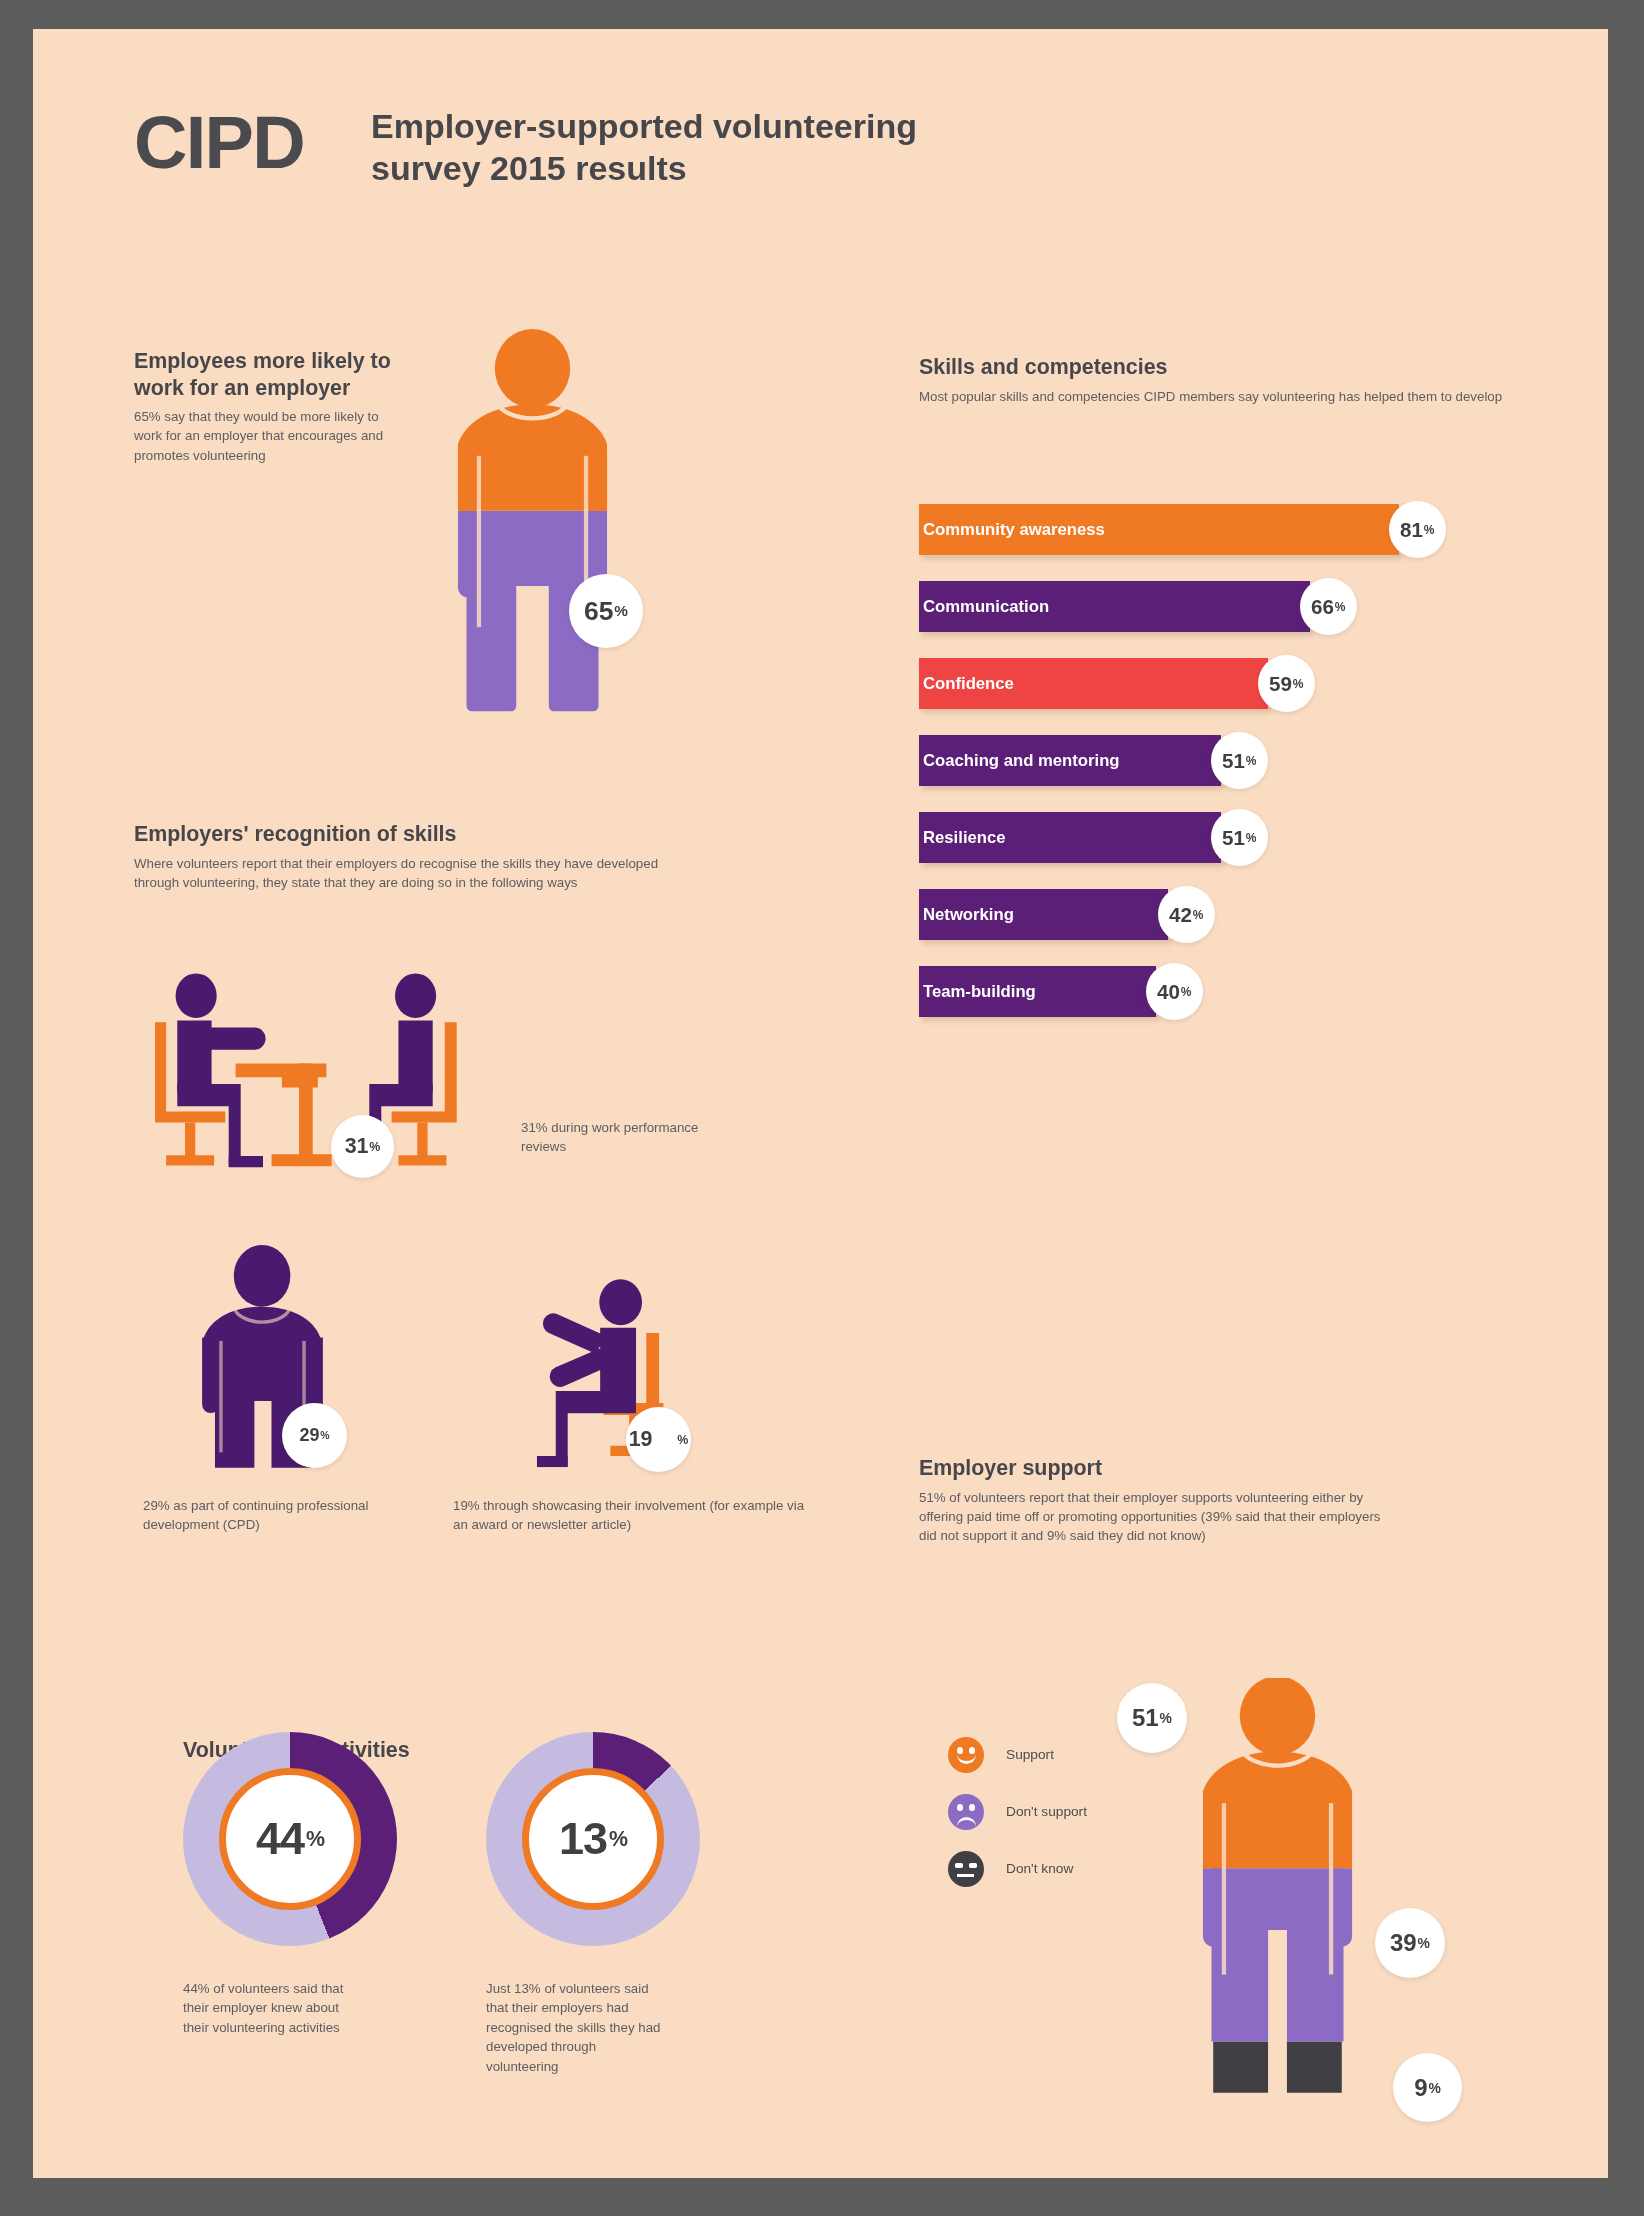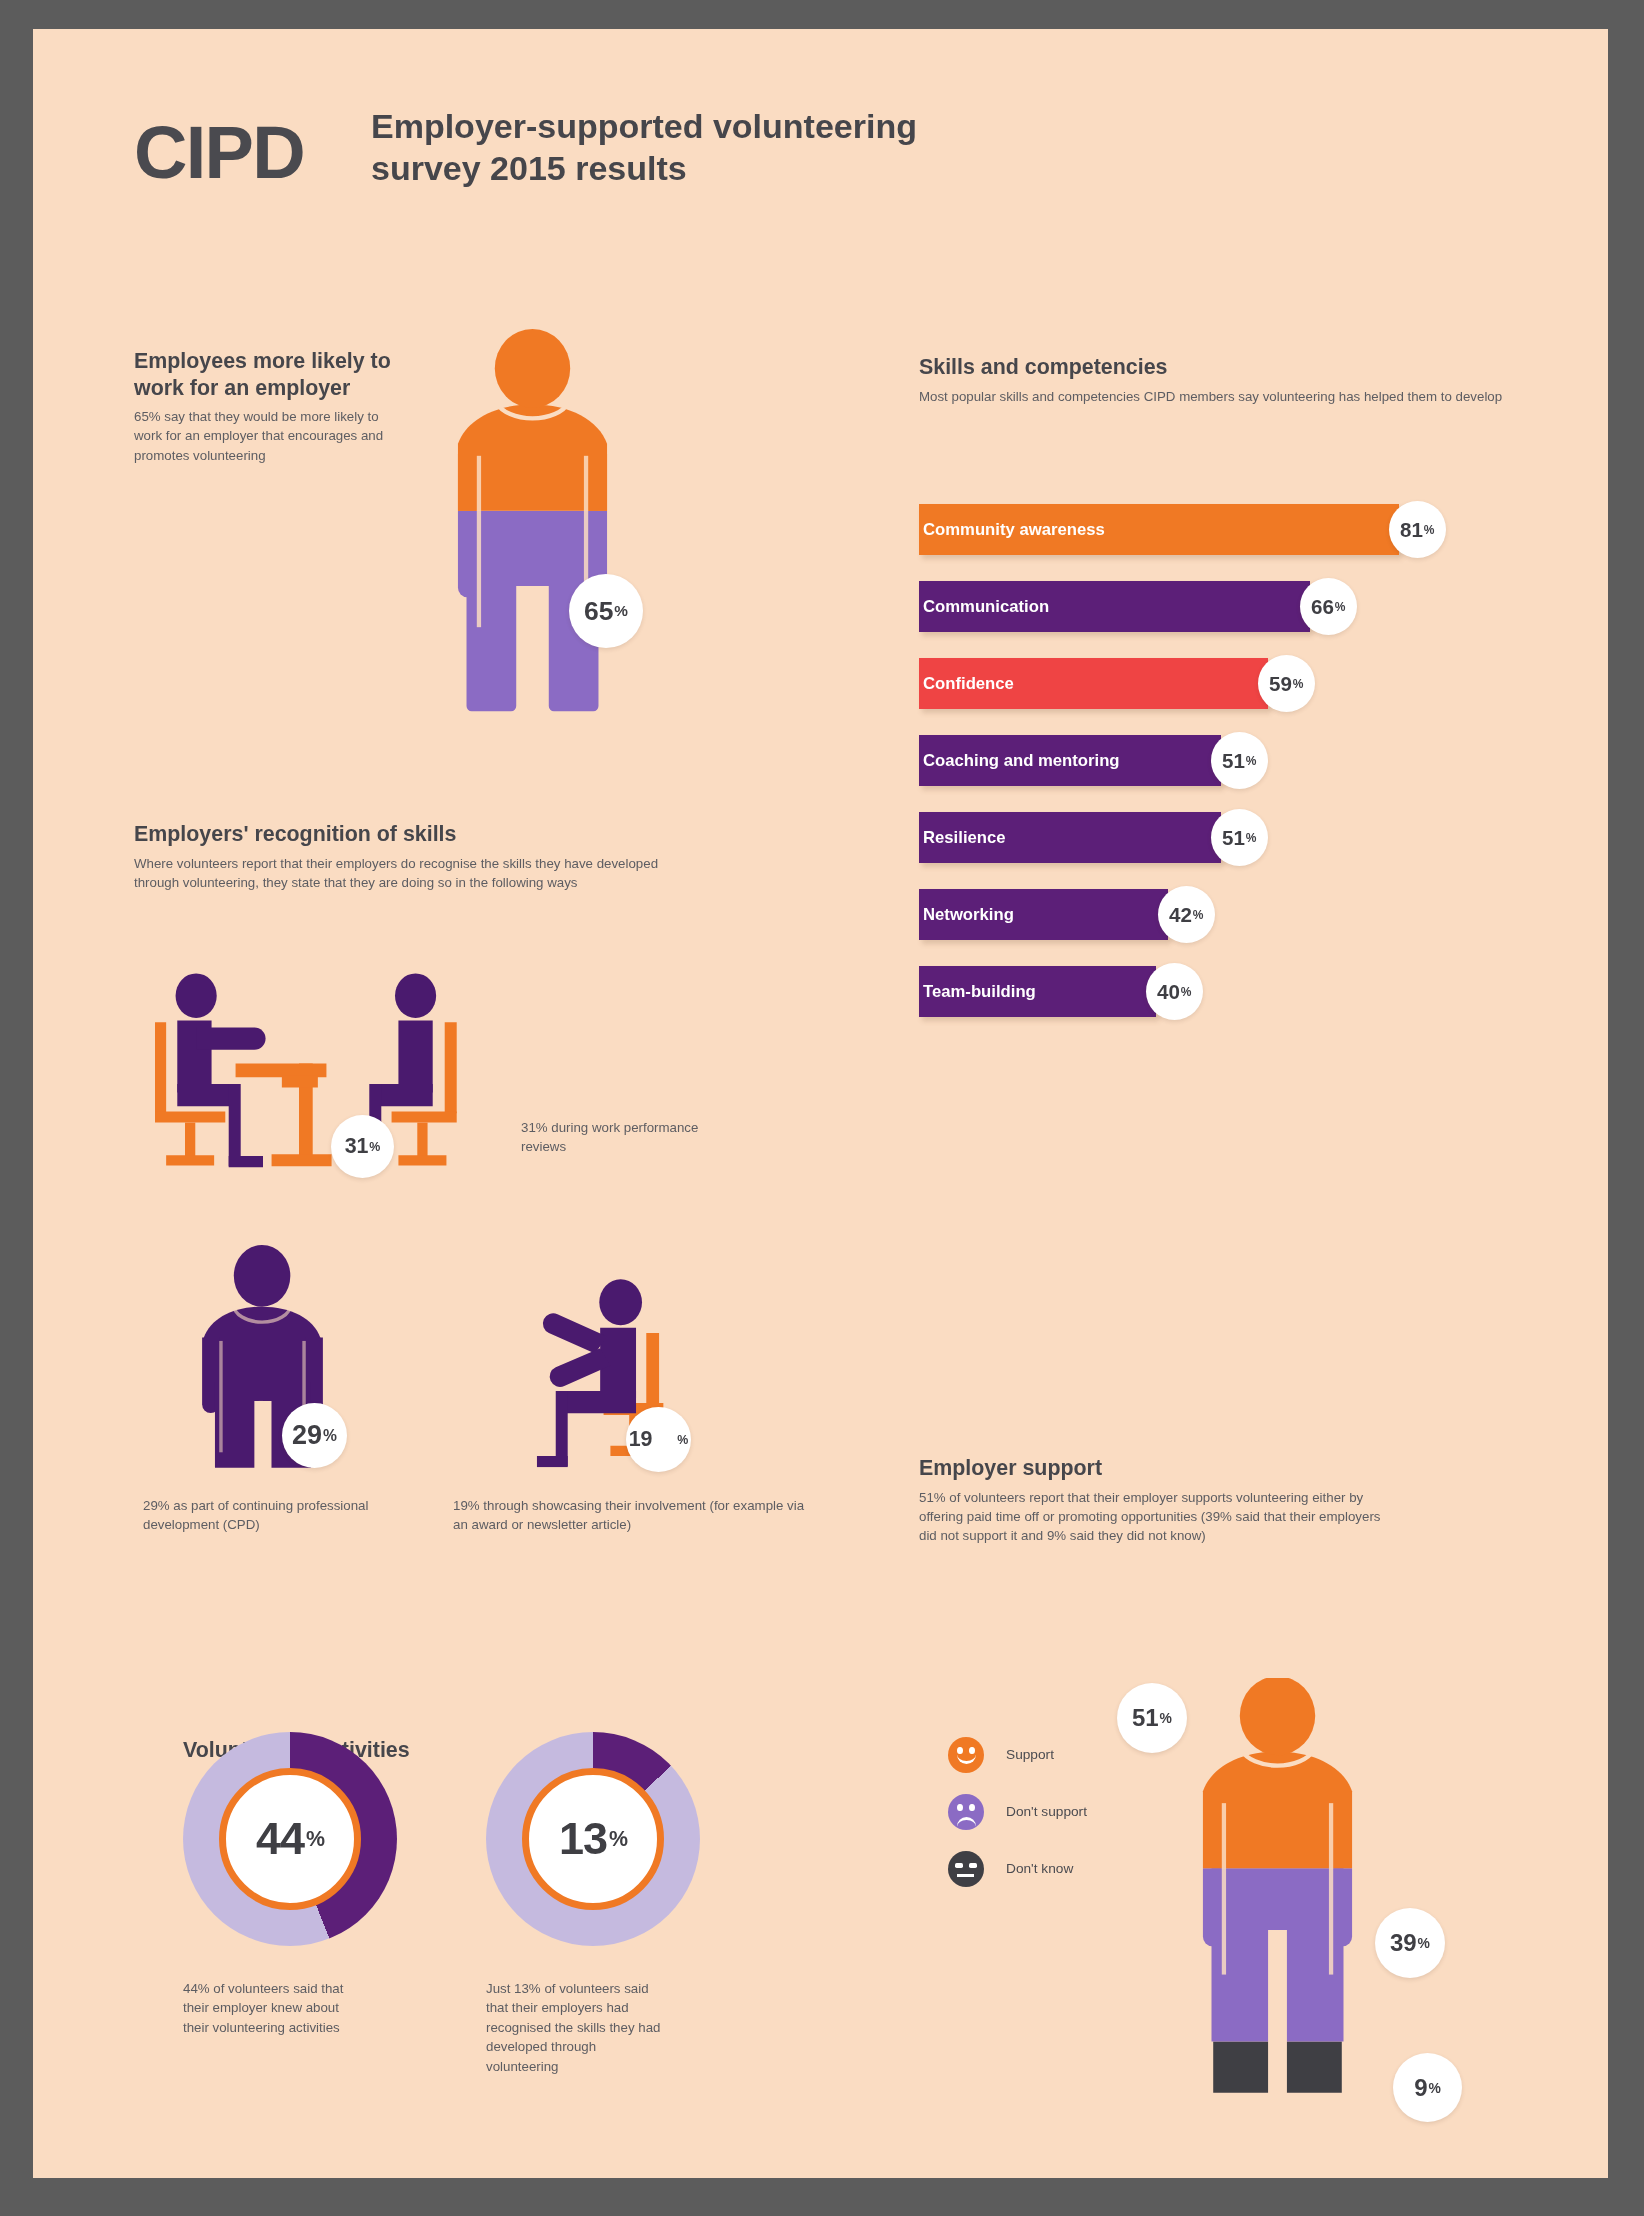--- a/index.html
+++ b/index.html
@@ -27,21 +27,21 @@
     height: 100%;
     background: #FADCC2;
     overflow: hidden;
   }
 
   
   #header {
     position: absolute;
     left: 101px; top: 67px;
     display: flex;
-    align-items: flex-end;
+    align-items: center;
   }
   #logo {
     font-size: 74px;
     font-weight: 700;
     letter-spacing: -1.7px;
     color: #4a4a4f;
     line-height: 1;
     font-family: "Liberation Sans", sans-serif;
   }
   #title {
@@ -93,21 +93,21 @@
   #fig65 { position: absolute; left: 418px; top: 300px; width: 163px; height: 437px; }
   #badge65 { right: -29px; top: 245px; width: 74px; height: 74px; font-size: 26.5px; }
 
   #blk-recog { position: absolute; left: 101px; top: 792px; width: 548px; }
 
   #scene-desk { position: absolute; left: 110px; top: 935px; width: 360px; height: 240px; }
   #badge31 { left: 188px; top: 151px; width: 63px; height: 63px; font-size: 21.4px; }
   #cap31 { position: absolute; left: 488px; top: 1089px; width: 214px; }
 
   #fig29 { position: absolute; left: 163px; top: 1216px; width: 133px; height: 227px; }
-  #badge29 { left: 86px; top: 158px; width: 65px; height: 65px; font-size: 27px; }
+  #badge29 { left: 86px; top: 158px; width: 65px; height: 65px; font-size: 18px; }
   #cap29 { position: absolute; left: 110px; top: 1467px; width: 257px; }
 
   #fig19 { position: absolute; left: 492px; top: 1237px; width: 158px; height: 210px; }
   #badge19 { left: 101px; top: 141px; width: 65px; height: 65px; font-size: 21.4px; gap: 24px; }
   #cap19 { position: absolute; left: 420px; top: 1467px; width: 368px; }
 
   #blk-vol { position: absolute; left: 110px; top: 1708px; margin-left: 40px; }
   #donuts { position: absolute; left: 110px; top: 1703px; display: flex; gap: 89px; margin-left: 40px; }
   .donut-wrap { width: 214px; }
   .donut {

